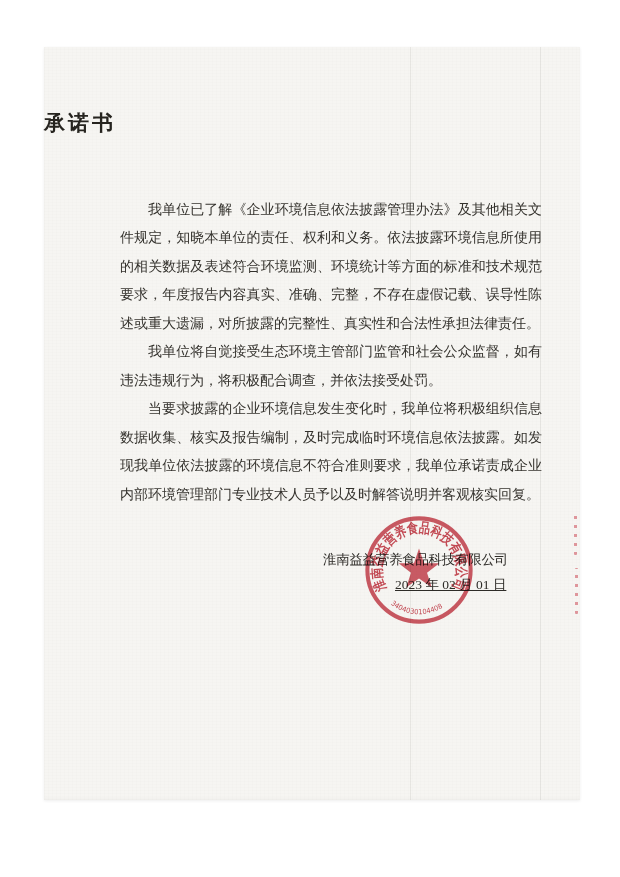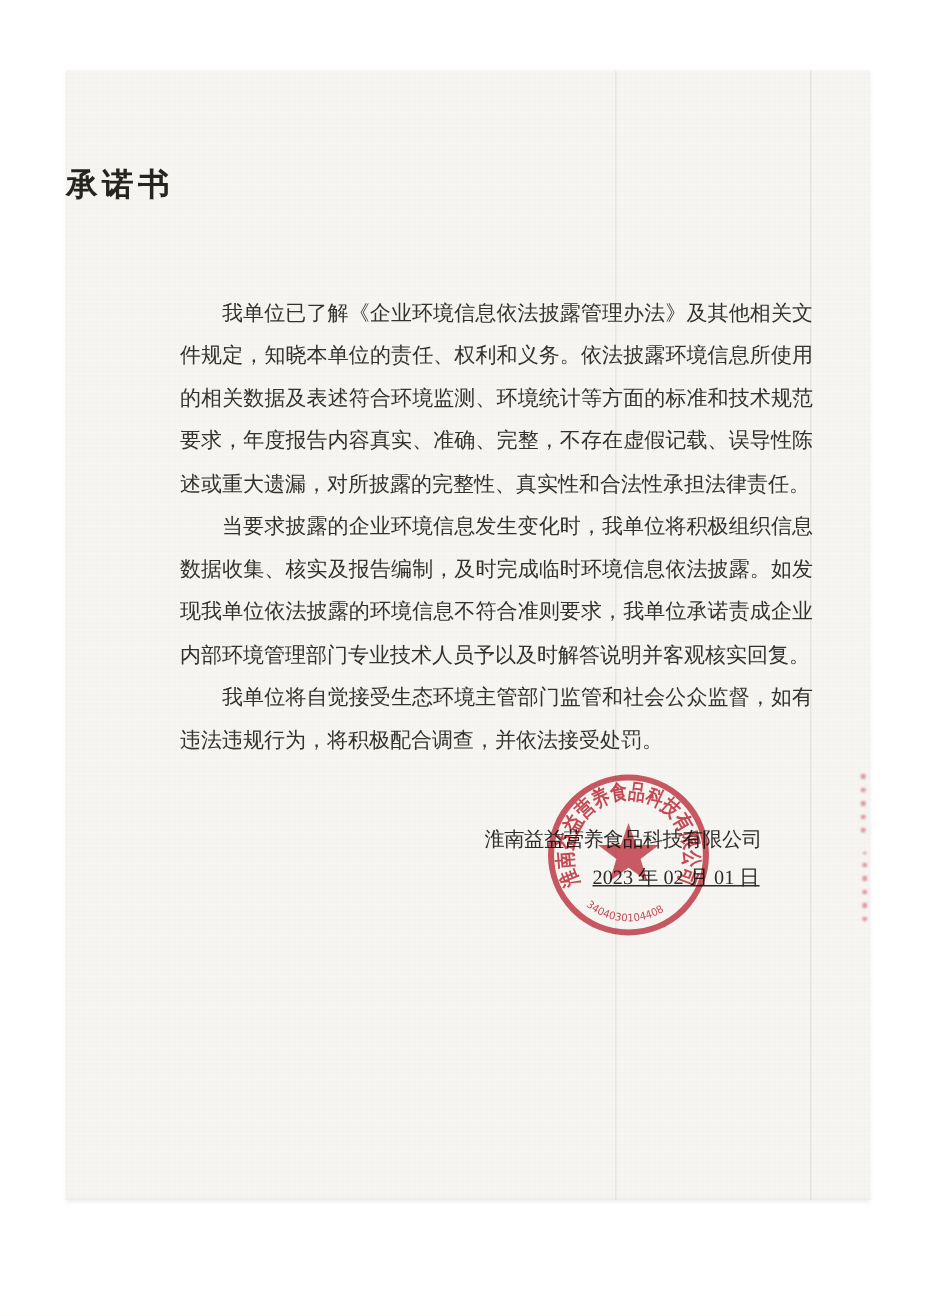--- a/index.html
+++ b/index.html
@@ -97,22 +97,22 @@
 
 <div class="paper">
 
   <div class="scanline scanline-1"></div>
   <div class="scanline scanline-2"></div>
 
   <h1 class="doc-title">承诺书</h1>
 
   <div class="doc-body">
     <p>我单位已了解《企业环境信息依法披露管理办法》及其他相关文件规定，知晓本单位的责任、权利和义务。依法披露环境信息所使用的相关数据及表述符合环境监测、环境统计等方面的标准和技术规范要求，年度报告内容真实、准确、完整，不存在虚假记载、误导性陈述或重大遗漏，对所披露的完整性、真实性和合法性承担法律责任。</p>
+    <p>我单位将自觉接受生态环境主管部门监管和社会公众监督，如有违法违规行为，将积极配合调查，并依法接受处罚。</p>
     <p>当要求披露的企业环境信息发生变化时，我单位将积极组织信息数据收集、核实及报告编制，及时完成临时环境信息依法披露。如发现我单位依法披露的环境信息不符合准则要求，我单位承诺责成企业内部环境管理部门专业技术人员予以及时解答说明并客观核实回复。</p>
-    <p>我单位将自觉接受生态环境主管部门监管和社会公众监督，如有违法违规行为，将积极配合调查，并依法接受处罚。</p>
   </div>
 
   <div class="company-name">淮南益益营养食品科技有限公司</div>
 
   <div class="sign-date">2023 年 02 月 01 日</div>
 
   <svg class="seal" viewBox="0 0 160 160" xmlns="http://www.w3.org/2000/svg">
     <defs>
       <path id="sealArcTop" d="M 35.83 105.5 A 51 51 0 1 1 124.17 105.5" fill="none"></path>
       <path id="sealArcBottom" d="M 41.43 125.96 A 60 60 0 0 0 118.57 125.96" fill="none"></path>

